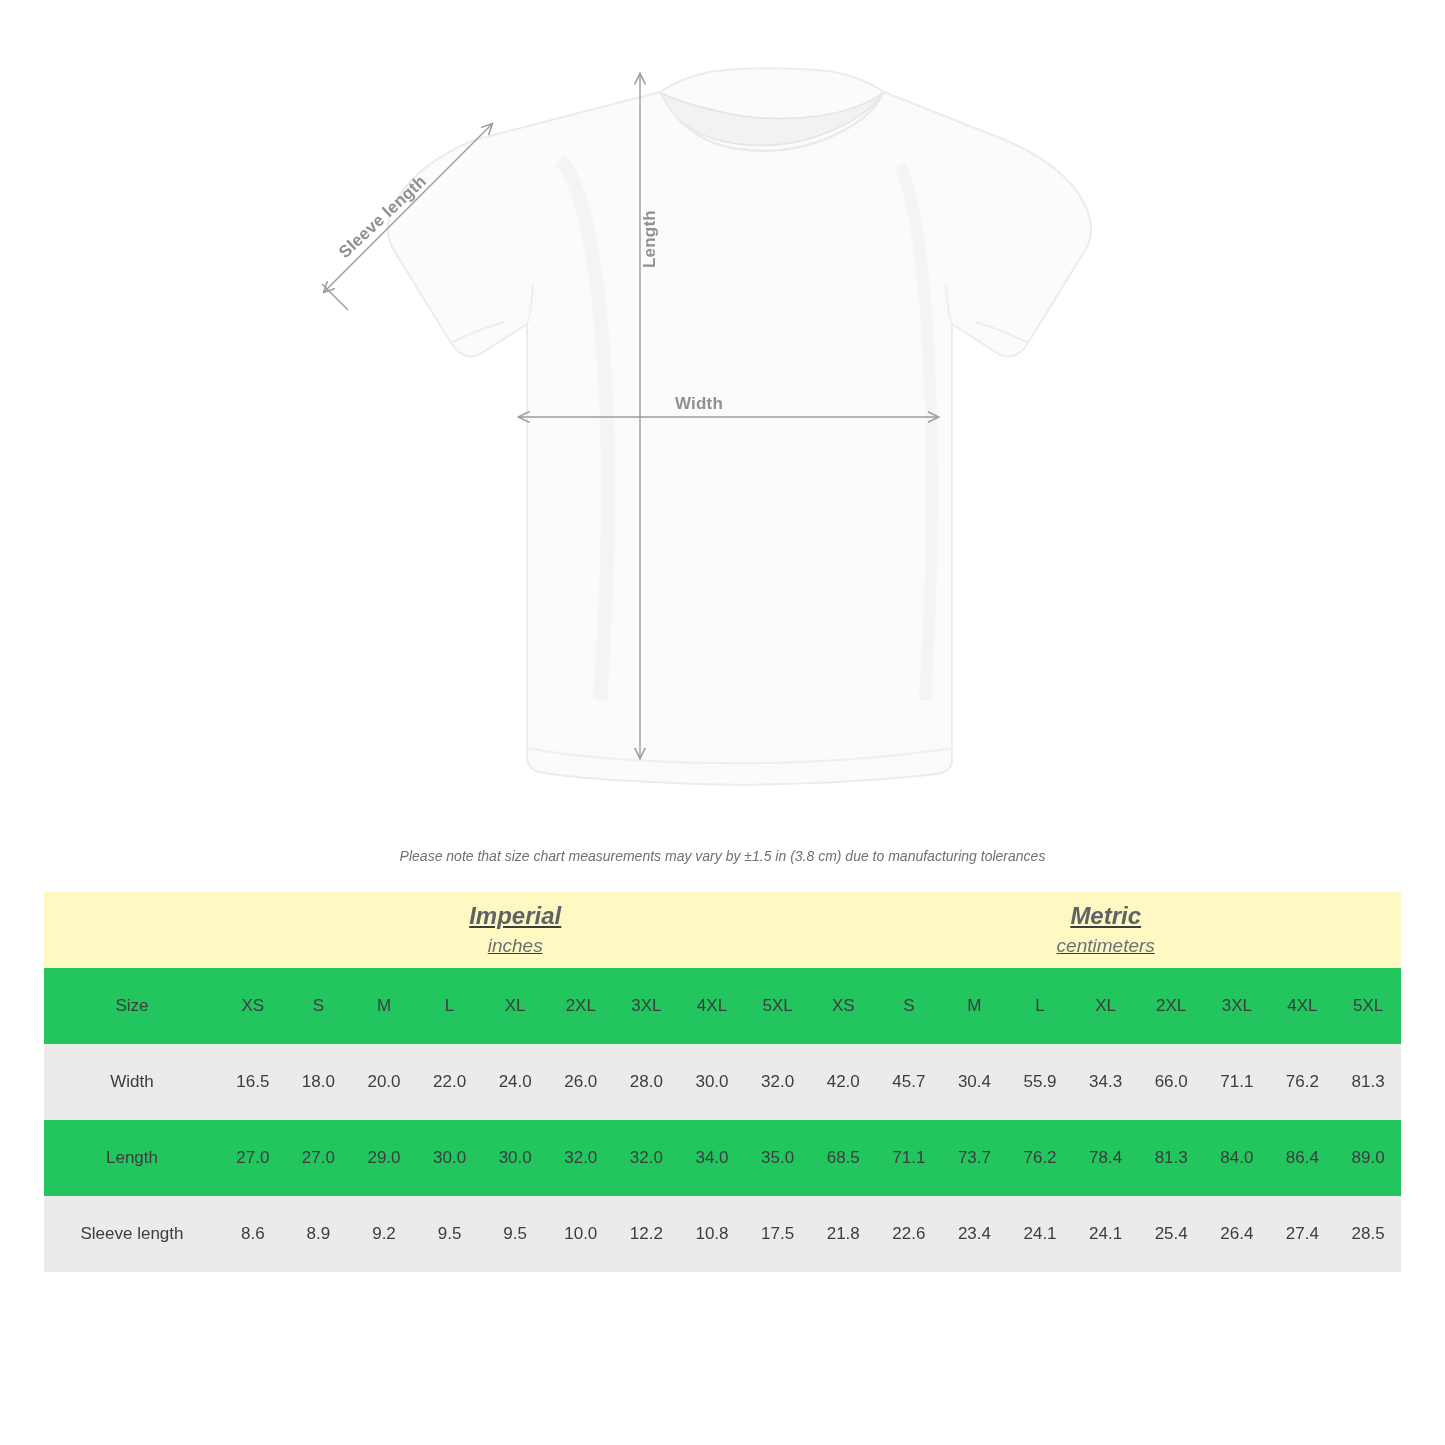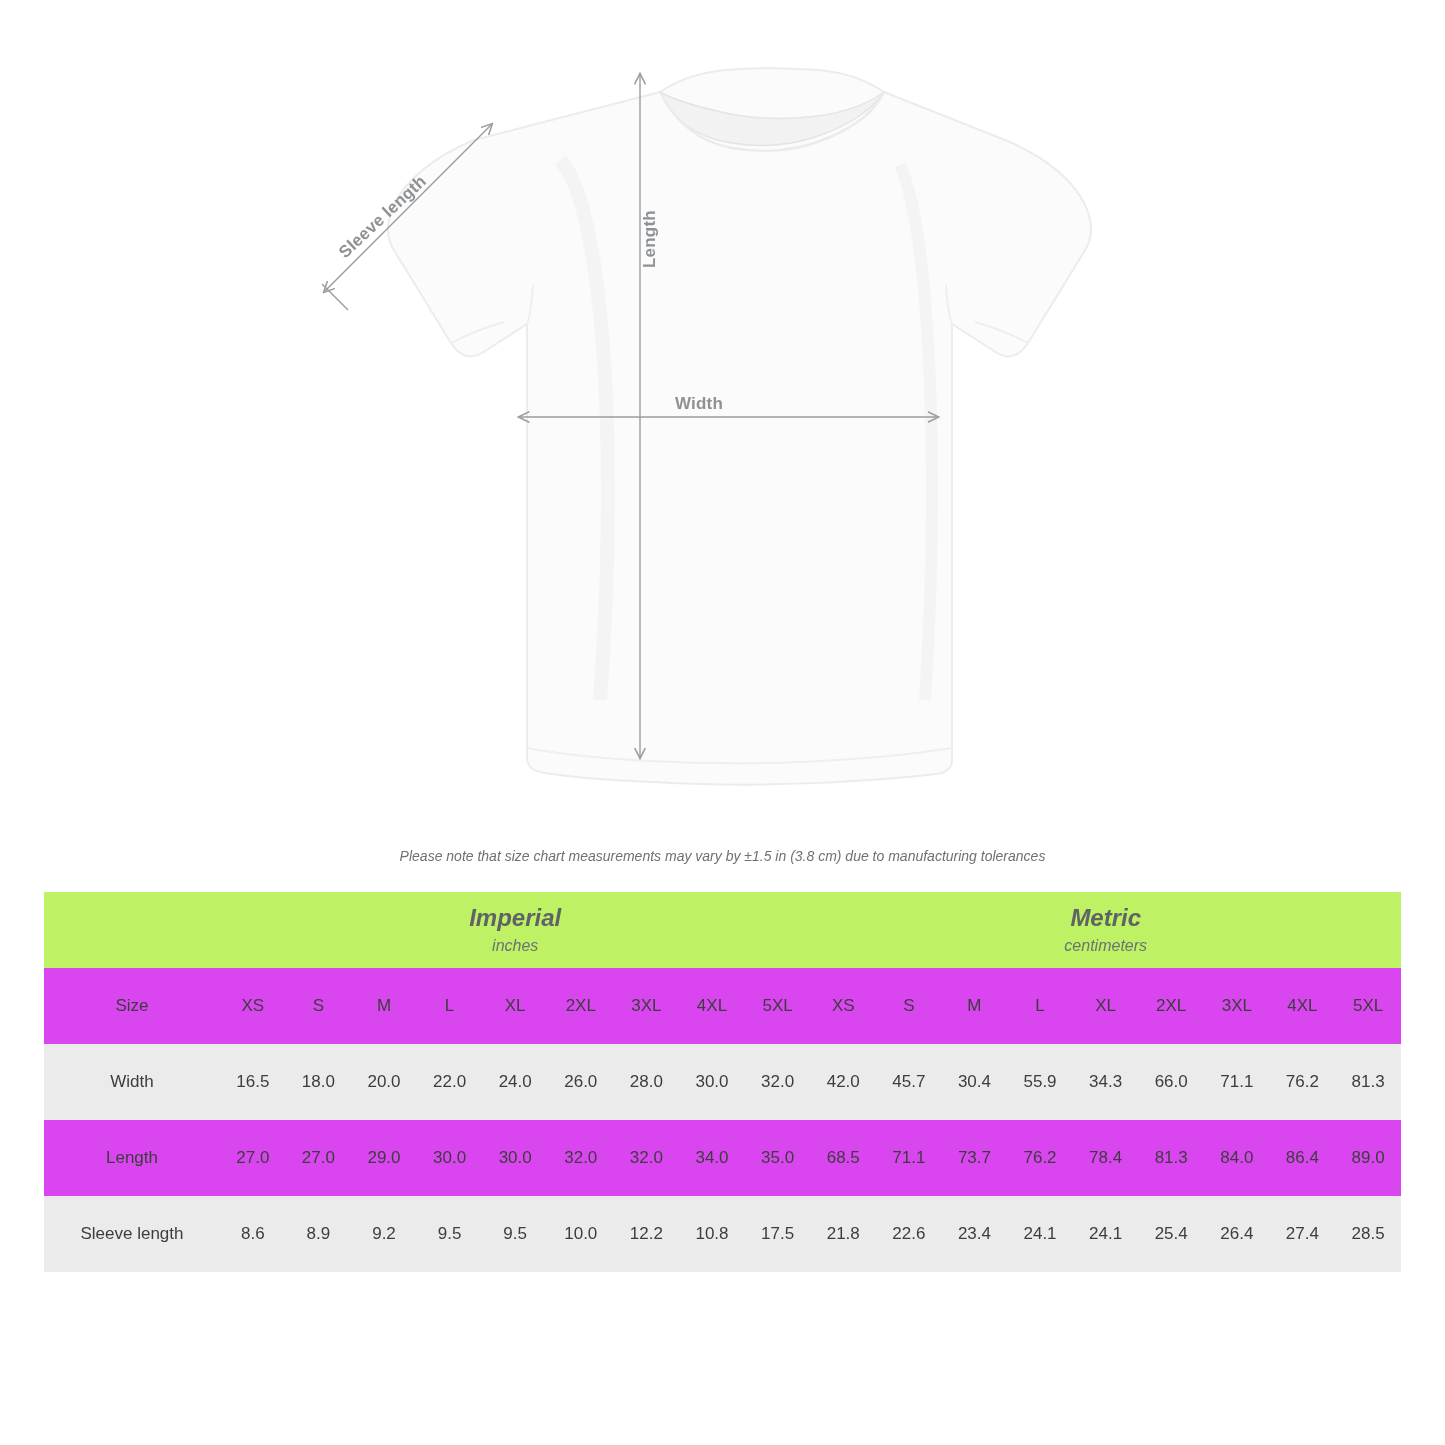--- a/index.html
+++ b/index.html
@@ -82,37 +82,38 @@
   table.size-table th {
     text-align: center;
     vertical-align: middle;
     font-size: 17px;
     color: #3d3d3d;
     font-weight: normal;
     height: 76px;
     padding: 0;
   }
   .unit-head {
-    background: #bef264;
+    background: #fef9c3;
     height: 112px;
+    text-decoration: underline;
   }
   .unit-head .unit-name {
     font-size: 24px;
     font-style: italic;
     font-weight: bold;
     color: #5f6366;
     line-height: 1.35;
   }
   .unit-head .unit-sub {
-    font-size: 16px;
+    font-size: 19px;
     font-style: italic;
     color: #6d7174;
     line-height: 1.5;
   }
-  .row-odd td { background: #d946ef; }
+  .row-odd td { background: #22c55e; }
   .row-even td { background: #ebebeb; }
   .rowhead {
     font-weight: bold;
     color: #3d3d3d;
     font-size: 17px;
   }
   .colhead {
     font-weight: bold;
     font-size: 17px;
     color: #3d3d3d;

